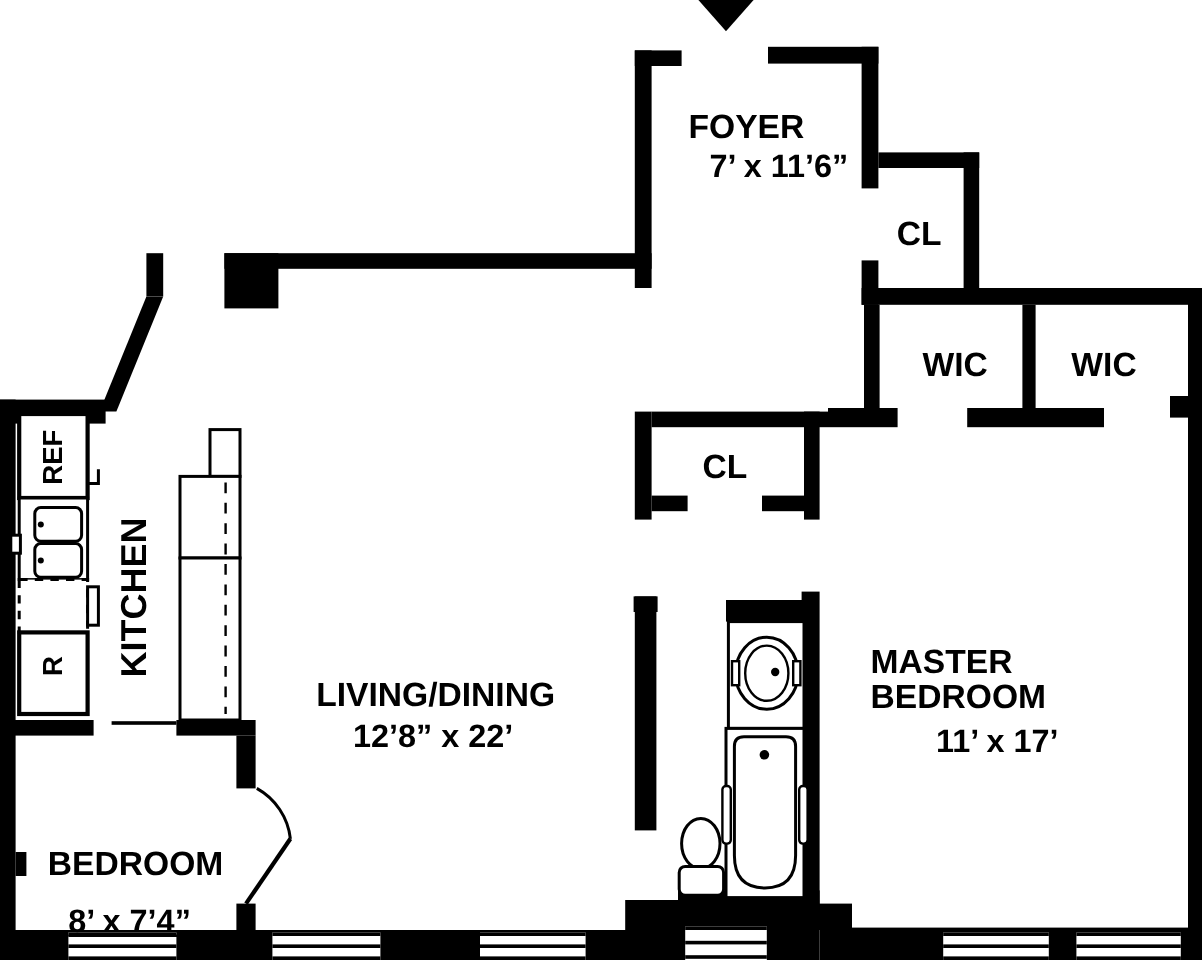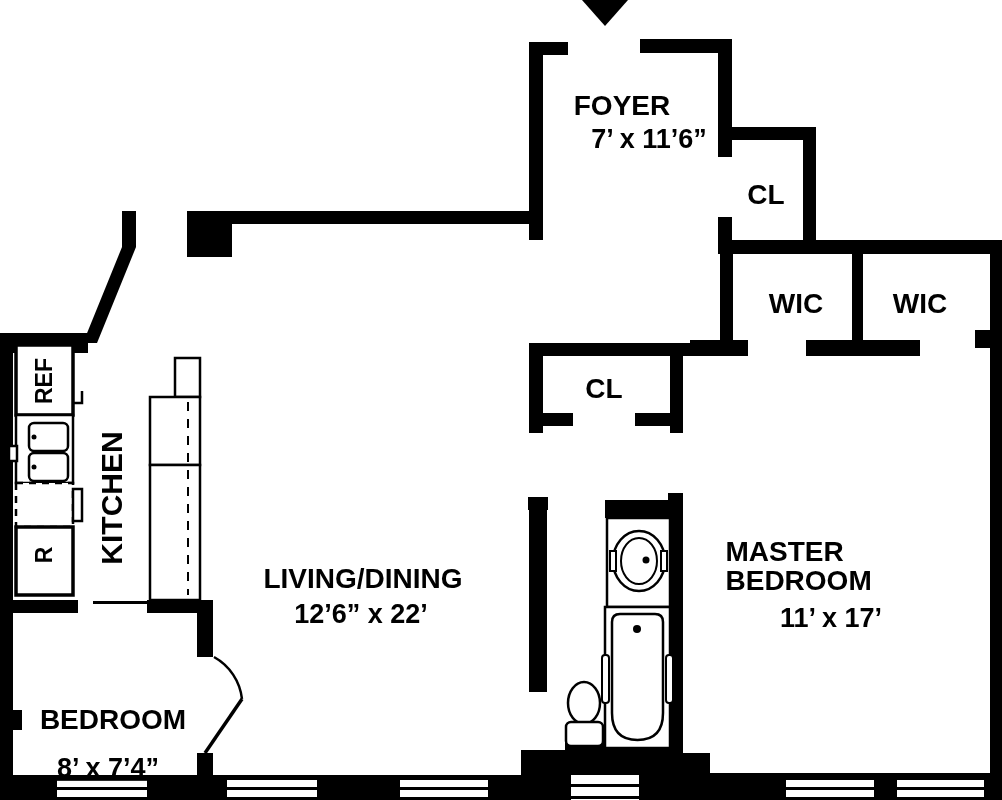--- a/index.html
+++ b/index.html
@@ -171,21 +171,21 @@
   <div class="label" style="left:920px;top:304px;">WIC</div>
 
   <div class="label" style="left:604px;top:389px;">CL</div>
 
   <div class="label vertical" style="left:112px;top:498px;font-size:30px;">KITCHEN</div>
 
   <div class="label vertical small" style="left:44px;top:381px;">REF</div>
   <div class="label vertical small" style="left:44px;top:555px;">R</div>
 
   <div class="label" style="left:363px;top:579px;">LIVING/DINING</div>
-  <div class="label dims" style="left:361px;top:614px;">12’6” x 22’</div>
+  <div class="label dims" style="left:361px;top:614px;">12’8” x 22’</div>
 
   <div class="label two-line" style="left:833px;top:566px;">MASTER BEDROOM</div>
   <div class="label dims" style="left:831px;top:618px;">11’ x 17’</div>
 
   <div class="label" style="left:113px;top:720px;">BEDROOM</div>
   <div class="label dims" style="left:108px;top:768px;text-decoration:underline;">8’ x 7’4”</div>
 
 </div>
 
 </body></html>

